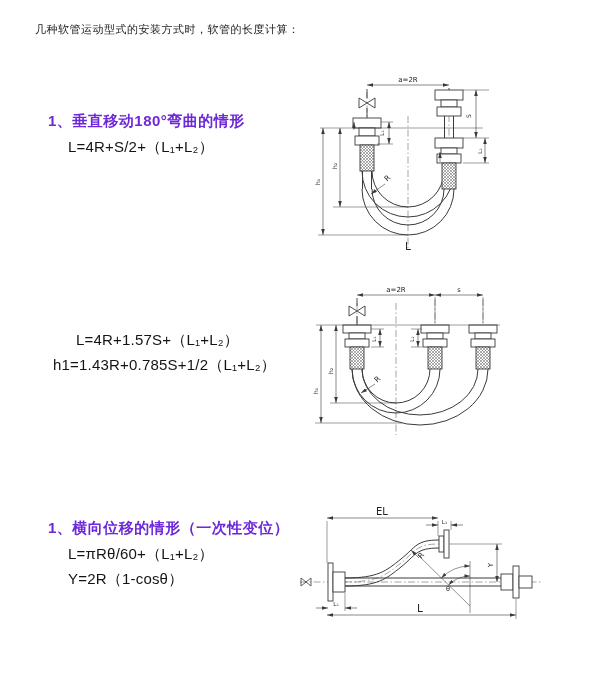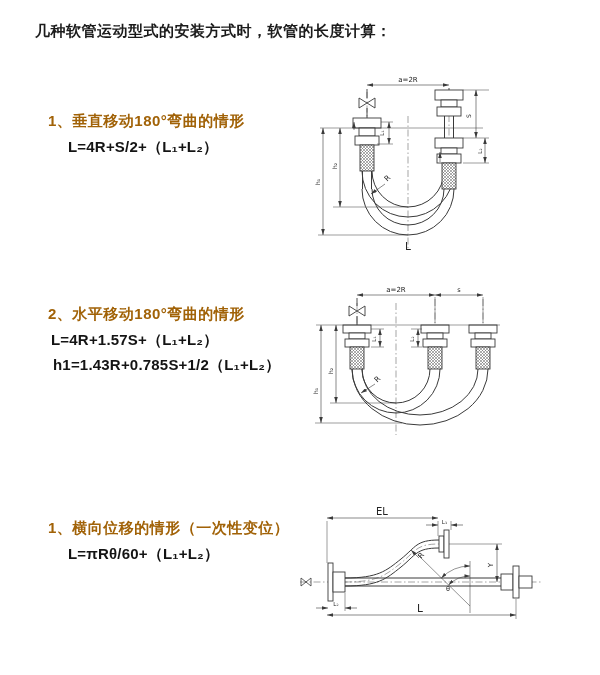--- a/index.html
+++ b/index.html
@@ -1,41 +1,41 @@
 <!DOCTYPE html>
 <html><head>
 <meta charset="utf-8">
 <style>
   html,body{margin:0;padding:0;background:#fff;}
   #page{position:relative;width:600px;height:675px;background:#ffffff;overflow:hidden;
         font-family:"Liberation Sans","DejaVu Sans",sans-serif;color:#1a1a1a;}
-  .title{position:absolute;font-size:15px;font-weight:700;letter-spacing:.5px;color:#1b1b1b;white-space:nowrap;}
-  .heading{position:absolute;font-size:15px;font-weight:700;letter-spacing:.5px;color:#a16207;white-space:nowrap;}
-  .formula{position:absolute;font-size:15px;font-weight:700;letter-spacing:.2px;color:#141414;white-space:nowrap;}
+  .title{position:absolute;font-size:11px;font-weight:400;letter-spacing:.5px;color:#1b1b1b;white-space:nowrap;}
+  .heading{position:absolute;font-size:15px;font-weight:700;letter-spacing:.5px;color:#6d28d9;white-space:nowrap;}
+  .formula{position:absolute;font-size:15px;font-weight:400;letter-spacing:.2px;color:#141414;white-space:nowrap;}
   svg{position:absolute;overflow:visible;}
   svg text{font-family:"DejaVu Sans","Liberation Sans",sans-serif;fill:#222;}
   .lab7{font-size:7px;} .lab65{font-size:6.5px;} .lab6{font-size:6px;}
   .lab55{font-size:5.5px;} .lab75{font-size:7.5px;} .lab10{font-size:10px;} .lab105{font-size:10.5px;}
 </style>
 </head>
 <body>
 
 <div id="page">
 
   <div class="title" style="left:35px;top:22px">几种软管运动型式的安装方式时，软管的长度计算：</div>
 
   <div class="heading" style="left:48px;top:112px">1、垂直移动180°弯曲的情形</div>
   <div class="formula" style="left:68px;top:138px">L=4R+S/2+（L₁+L₂）</div>
 
-  <div class="heading" style="left:48px;top:305px">2、水平移动180°弯曲的情形</div>
-  <div class="formula" style="left:51px;top:331px">L=4R+1.57S+（L₁+L₂）</div>
+  <div class="formula" style="left:76px;top:331px">L=4R+1.57S+（L₁+L₂）</div>
   <div class="formula" style="left:53px;top:356px">h1=1.43R+0.785S+1/2（L₁+L₂）</div>
 
   <div class="heading" style="left:48px;top:519px">1、横向位移的情形（一次性变位）</div>
   <div class="formula" style="left:68px;top:545px">L=πRθ/60+（L₁+L₂）</div>
+  <div class="formula" style="left:68px;top:570px">Y=2R（1-cosθ）</div>
 
   <svg style="left:313px;top:72px" width="282" height="190" viewBox="0 0 282 190">
     <defs>
       <marker id="a1" viewBox="0 0 10 6" refX="10" refY="3" markerWidth="10" markerHeight="6" orient="auto-start-reverse">
         <path d="M0,0 L10,3 L0,6 Z" fill="#3a3a3a"></path>
       </marker>
       <pattern id="hb1" width="3" height="3" patternUnits="userSpaceOnUse">
         <rect width="3" height="3" fill="#fff"></rect>
         <path d="M0,3 L3,0 M0,0 L3,3" stroke="#5a5a5a" stroke-width="0.5"></path>
       </pattern>

